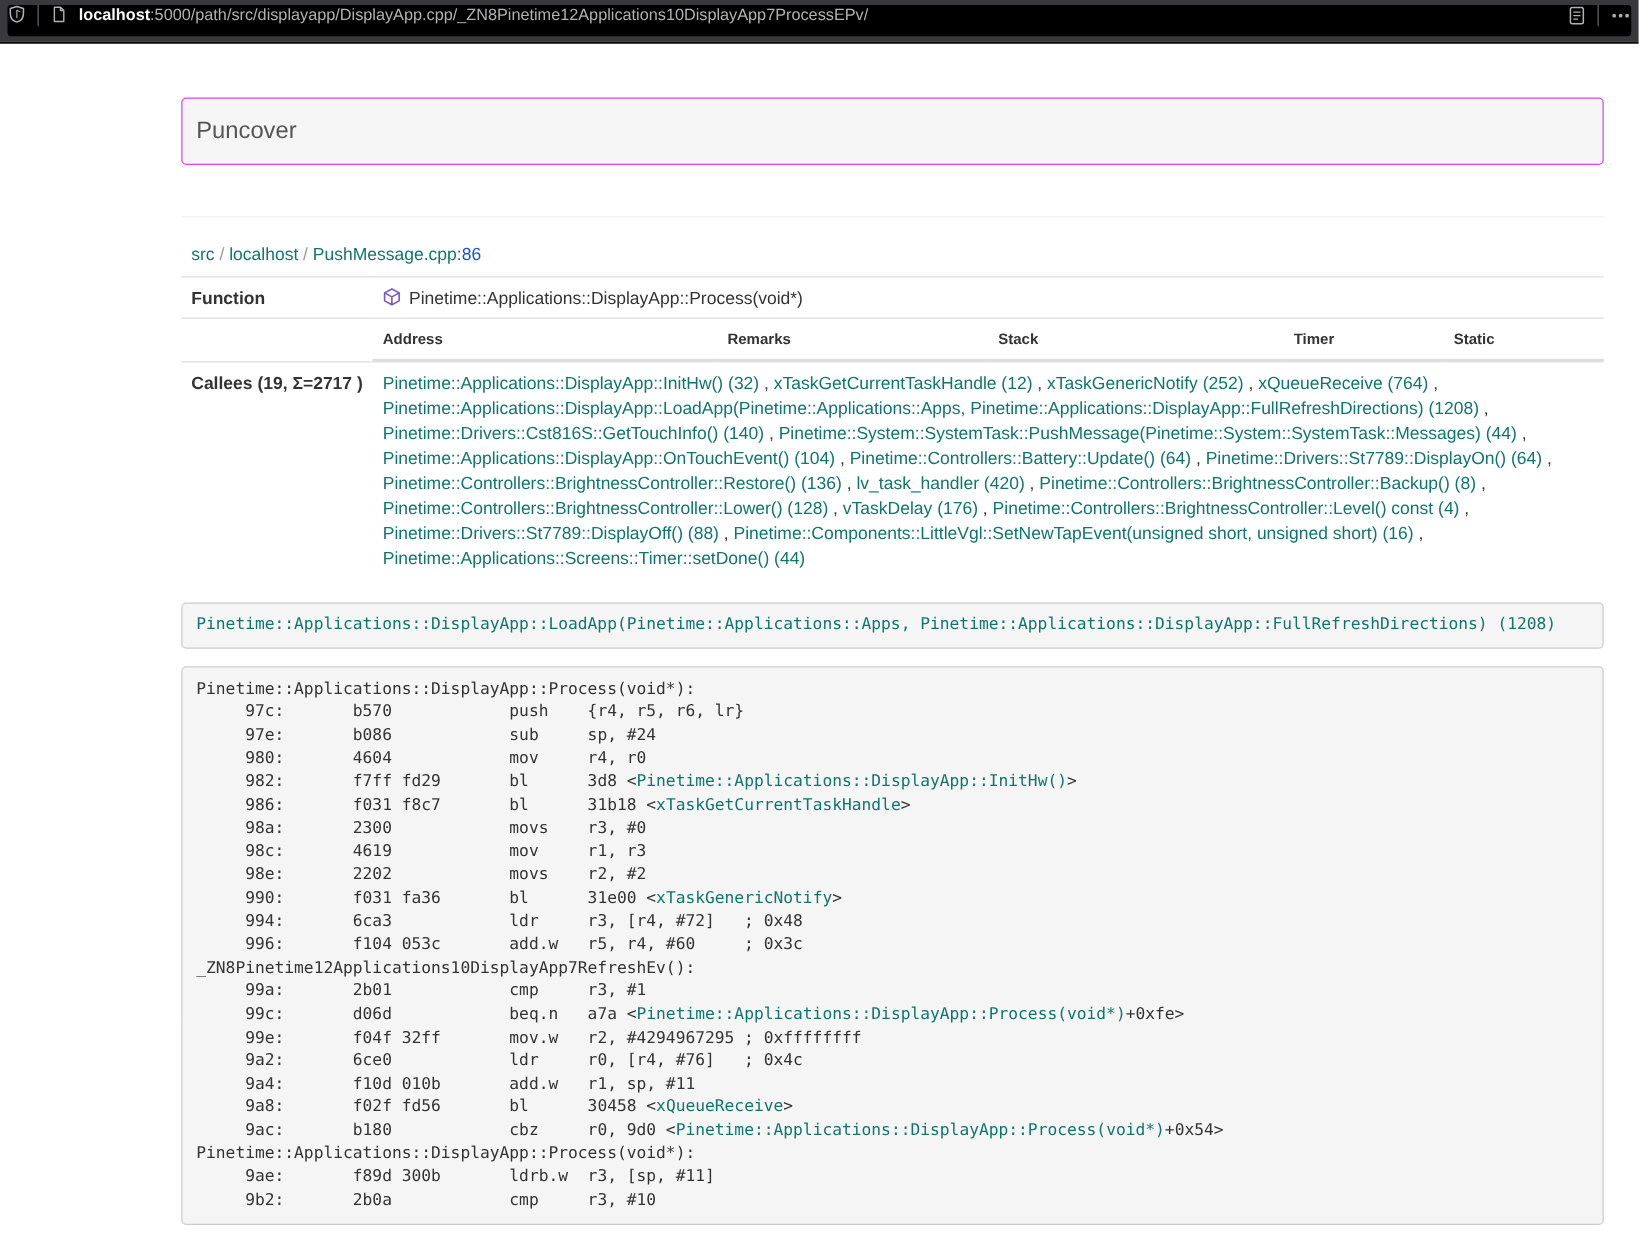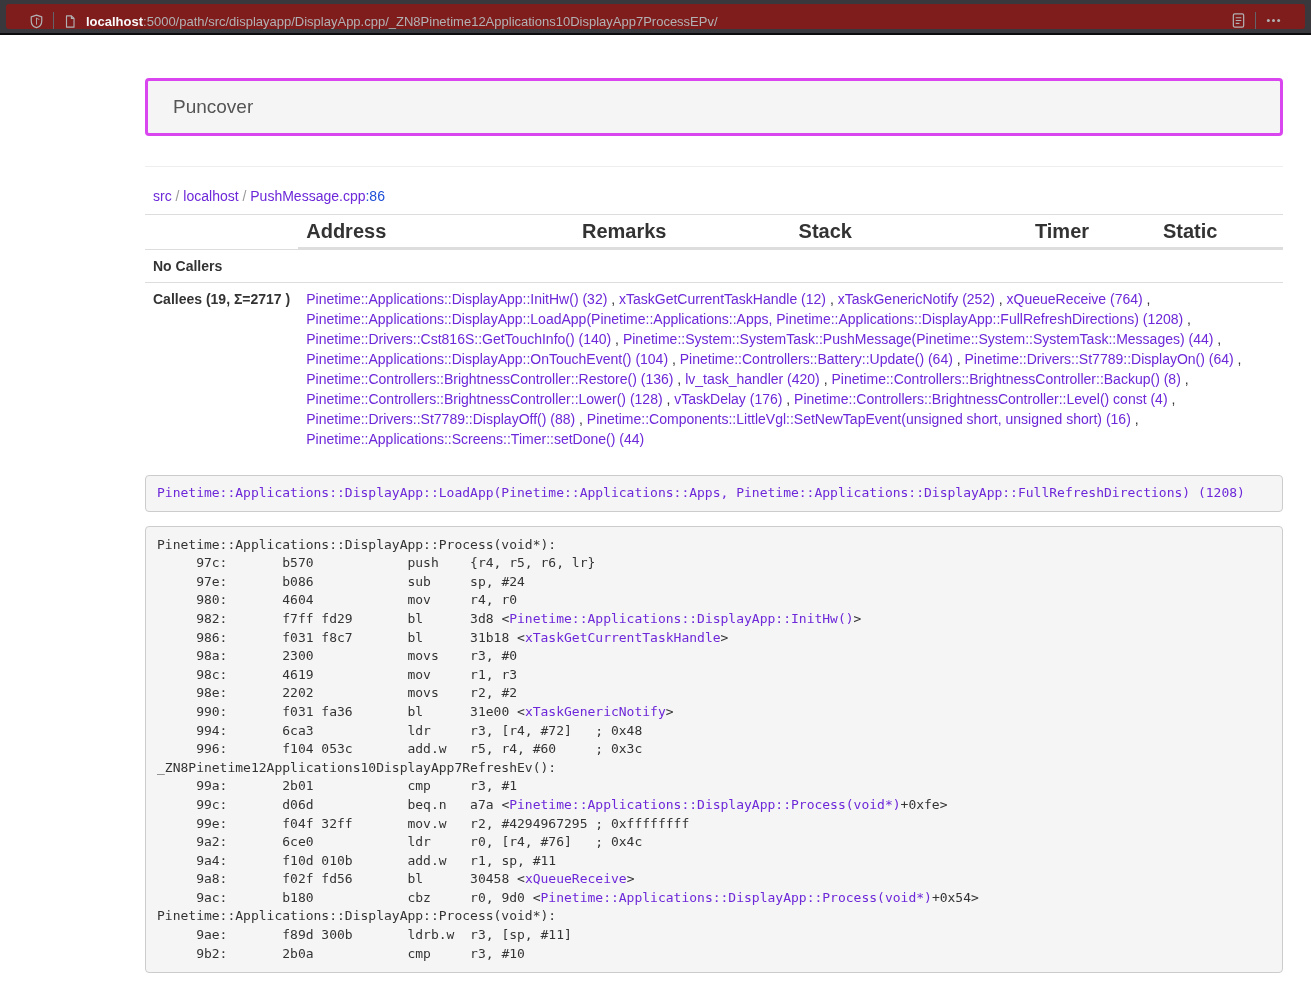--- a/index.html
+++ b/index.html
@@ -6,55 +6,55 @@
   html, body { margin: 0; padding: 0; }
   body {
     width: 1311px; height: 998px; overflow: hidden; background: #fff;
     font-family: "Liberation Sans", sans-serif; font-size: 14px; color: #333;
   }
   
   .toolbar { height: 33px; background: #38383d; position: relative; }
   .toolbar-border { height: 2px; background: #0c0c0d; }
   .urlbar {
     position: absolute; top: 4px; left: 6px; right: 6px; bottom: 4px;
-    background: #7f1d1d; border-radius: 3px;
-    display: flex; align-items: flex-end; padding: 0 23px;
+    background: #000000; border-radius: 3px;
+    display: flex; align-items: flex-start; padding: 0 0;
   }
   .chip-icon { display: inline-flex; align-items: center; flex: 0 0 auto; }
   .vsep { width: 1px; height: 17px; background: #63636b; margin: 0 9px; flex: 0 0 auto; }
   .url-text {
     font-size: 13px; color: #b1b1b3; white-space: nowrap; overflow: hidden;
     margin-left: 9px; flex: 1 1 auto;
   }
   .url-host { color: #f9f9fa; font-weight: bold; }
   .urlbar-right { display: flex; align-items: center; margin-left: auto; flex: 0 0 auto; }
   
   .content { margin: 43px 28px 0 145px; }
   .well {
-    background: #f5f5f5; border: 3px solid #d946ef; border-radius: 4px;
-    padding: 15px 25px; margin-bottom: 30px;
+    background: #f5f5f5; border: 1px solid #d946ef; border-radius: 4px;
+    padding: 15px 11px; margin-bottom: 41px;
   }
   .brand { font-size: 19px; color: #555; text-decoration: none; cursor: pointer; }
   hr { border: 0; border-top: 1px solid #eee; margin: 0 0 21px 0; }
-  a, .lnk { color: #6d28d9; text-decoration: none; cursor: pointer; }
+  a, .lnk { color: #0f766e; text-decoration: none; cursor: pointer; }
   .breadcrumb { margin: 0 0 10px 0; padding: 0 0 0 8px; font-size: 14px; }
   .crumb-sep { color: #999; }
   .line-no { color: #1d4ed8; }
   
   table.symbol { width: 100%; border-collapse: collapse; margin-bottom: 20px; }
   table.symbol > tbody > tr > th,
   table.symbol > tbody > tr > td {
     text-align: left; vertical-align: top; padding: 6px 8px;
     border-top: 1px solid #ddd; font-size: 14px; line-height: 20px;
   }
   table.symbol > tbody > tr > th.rowhdr { width: 142px; font-weight: bold; white-space: nowrap; }
   table.symbol > tbody > tr > td.stats-wrap { padding: 0; }
   table.stats { width: 100%; border-collapse: collapse; }
   table.stats th, table.stats td {
-    text-align: left; padding: 6px 8px; font-size: 20px; line-height: 20px;
+    text-align: left; padding: 6px 8px; font-size: 12px; line-height: 20px;
   }
   table.stats th { font-weight: bold; border-bottom: 2px solid #ddd; }
   .cube { vertical-align: -2px; margin-right: 6px; }
   .callees-cell { line-height: 20px; }
   
   .codebox {
     background: #f5f5f5; border: 1px solid #ccc; border-radius: 4px;
     padding: 8px 11px; margin: 0 0 14px 0;
     font-family: "DejaVu Sans Mono", monospace; font-size: 13px; line-height: 18.6px;
     color: #333; white-space: pre; overflow: hidden;
@@ -107,38 +107,43 @@
     <a class="brand">Puncover</a>
   </div>
 
   <hr>
 
   <p class="breadcrumb"><a>src</a><span class="crumb-sep"> / </span><a>localhost</a><span class="crumb-sep"> / </span><a>PushMessage.cpp</a><span class="line-no">:86</span></p>
 
   <table class="symbol">
     <tbody>
       <tr>
+        <th class="rowhdr">Function</th>
+        <td>
+          <svg class="cube" width="15" height="15" viewBox="0 0 16 16" fill="none" stroke="#7e57c2" stroke-width="1.4" stroke-linejoin="round">
+            <path d="M8 1.2 L14.2 4.6 V11.4 L8 14.8 L1.8 11.4 V4.6 Z"></path>
+            <path d="M1.8 4.6 L8 8 L14.2 4.6 M8 8 V14.8"></path>
+          </svg><span>Pinetime::Applications::DisplayApp::Process(void*)</span>
+        </td>
+      </tr>
+      <tr>
         <th class="rowhdr"></th>
         <td class="stats-wrap">
           <table class="stats">
             <tbody>
               <tr>
                 <th style="width:28%">Address</th>
                 <th style="width:22%">Remarks</th>
                 <th style="width:24%">Stack</th>
                 <th style="width:13%">Timer</th>
                 <th style="width:13%">Static</th>
               </tr>
             </tbody>
           </table>
         </td>
-      </tr>
-      <tr>
-        <th class="rowhdr">No Callers</th>
-        <td></td>
       </tr>
       <tr>
         <th class="rowhdr">Callees (19, Σ=2717 )</th>
         <td class="callees-cell"><a>Pinetime::Applications::DisplayApp::InitHw() (32)</a> , <a>xTaskGetCurrentTaskHandle (12)</a> , <a>xTaskGenericNotify (252)</a> , <a>xQueueReceive (764)</a> , <a>Pinetime::Applications::DisplayApp::LoadApp(Pinetime::Applications::Apps, Pinetime::Applications::DisplayApp::FullRefreshDirections) (1208)</a> , <a>Pinetime::Drivers::Cst816S::GetTouchInfo() (140)</a> , <a>Pinetime::System::SystemTask::PushMessage(Pinetime::System::SystemTask::Messages) (44)</a> , <a>Pinetime::Applications::DisplayApp::OnTouchEvent() (104)</a> , <a>Pinetime::Controllers::Battery::Update() (64)</a> , <a>Pinetime::Drivers::St7789::DisplayOn() (64)</a> , <a>Pinetime::Controllers::BrightnessController::Restore() (136)</a> , <a>lv_task_handler (420)</a> , <a>Pinetime::Controllers::BrightnessController::Backup() (8)</a> , <a>Pinetime::Controllers::BrightnessController::Lower() (128)</a> , <a>vTaskDelay (176)</a> , <a>Pinetime::Controllers::BrightnessController::Level() const (4)</a> , <a>Pinetime::Drivers::St7789::DisplayOff() (88)</a> , <a>Pinetime::Components::LittleVgl::SetNewTapEvent(unsigned short, unsigned short) (16)</a> , <a>Pinetime::Applications::Screens::Timer::setDone() (44)</a></td>
       </tr>
     </tbody>
   </table>
 
   <pre class="codebox"><a>Pinetime::Applications::DisplayApp::LoadApp(Pinetime::Applications::Apps, Pinetime::Applications::DisplayApp::FullRefreshDirections) (1208)</a></pre>
 

